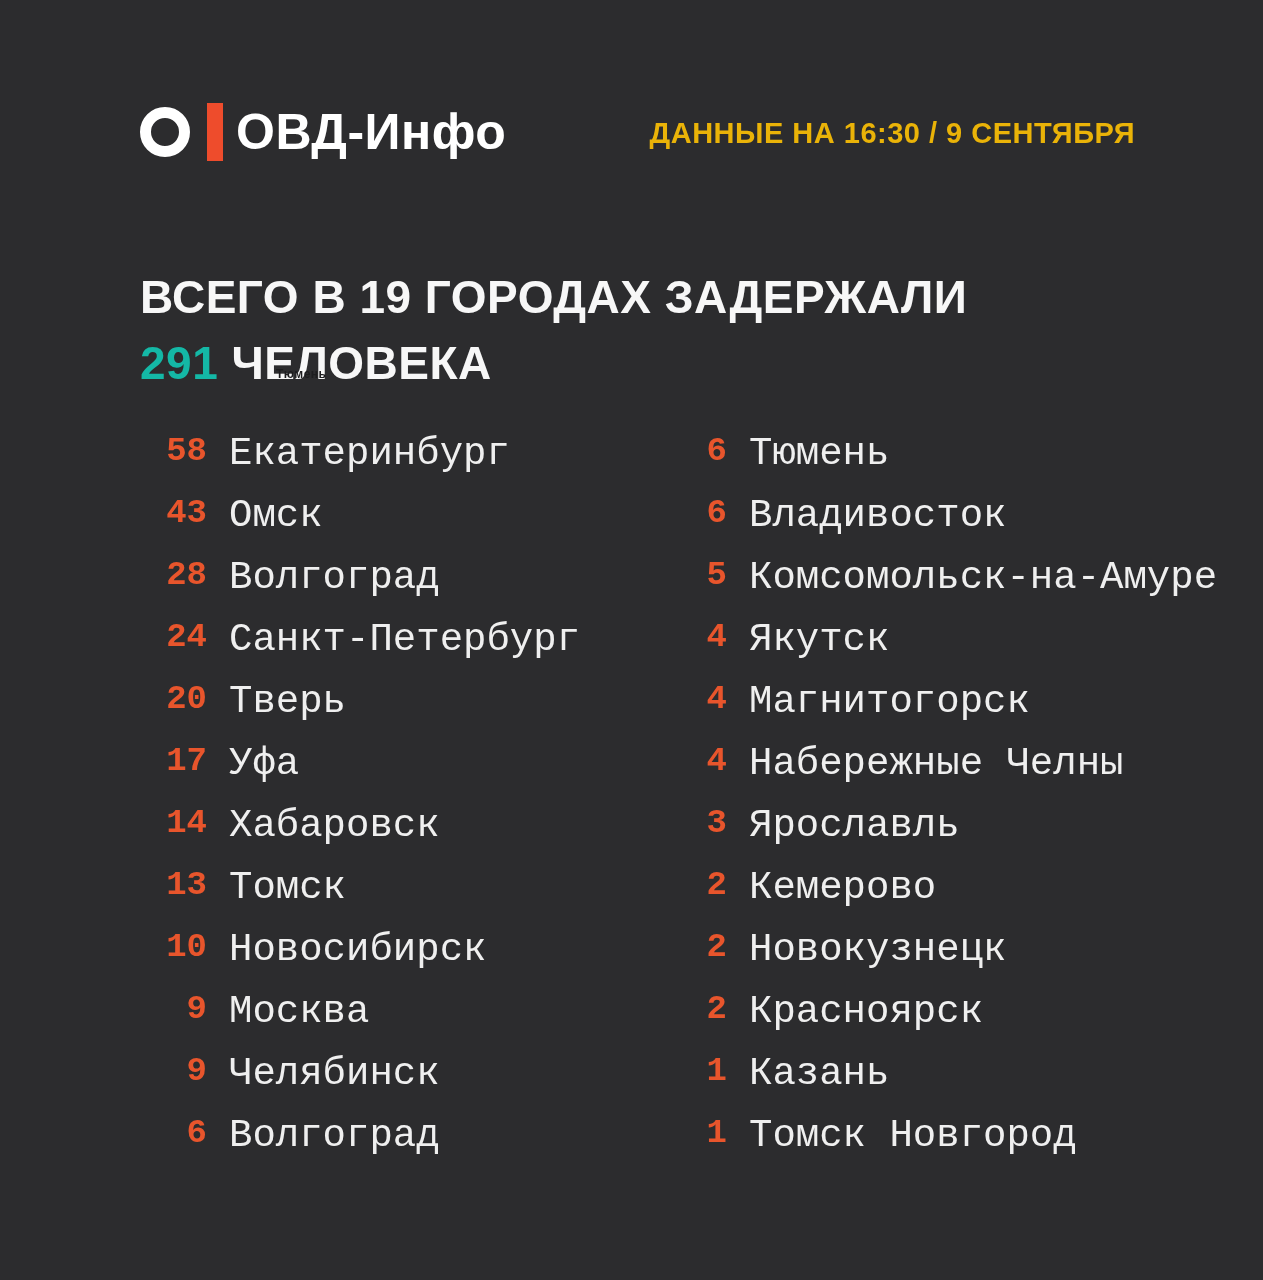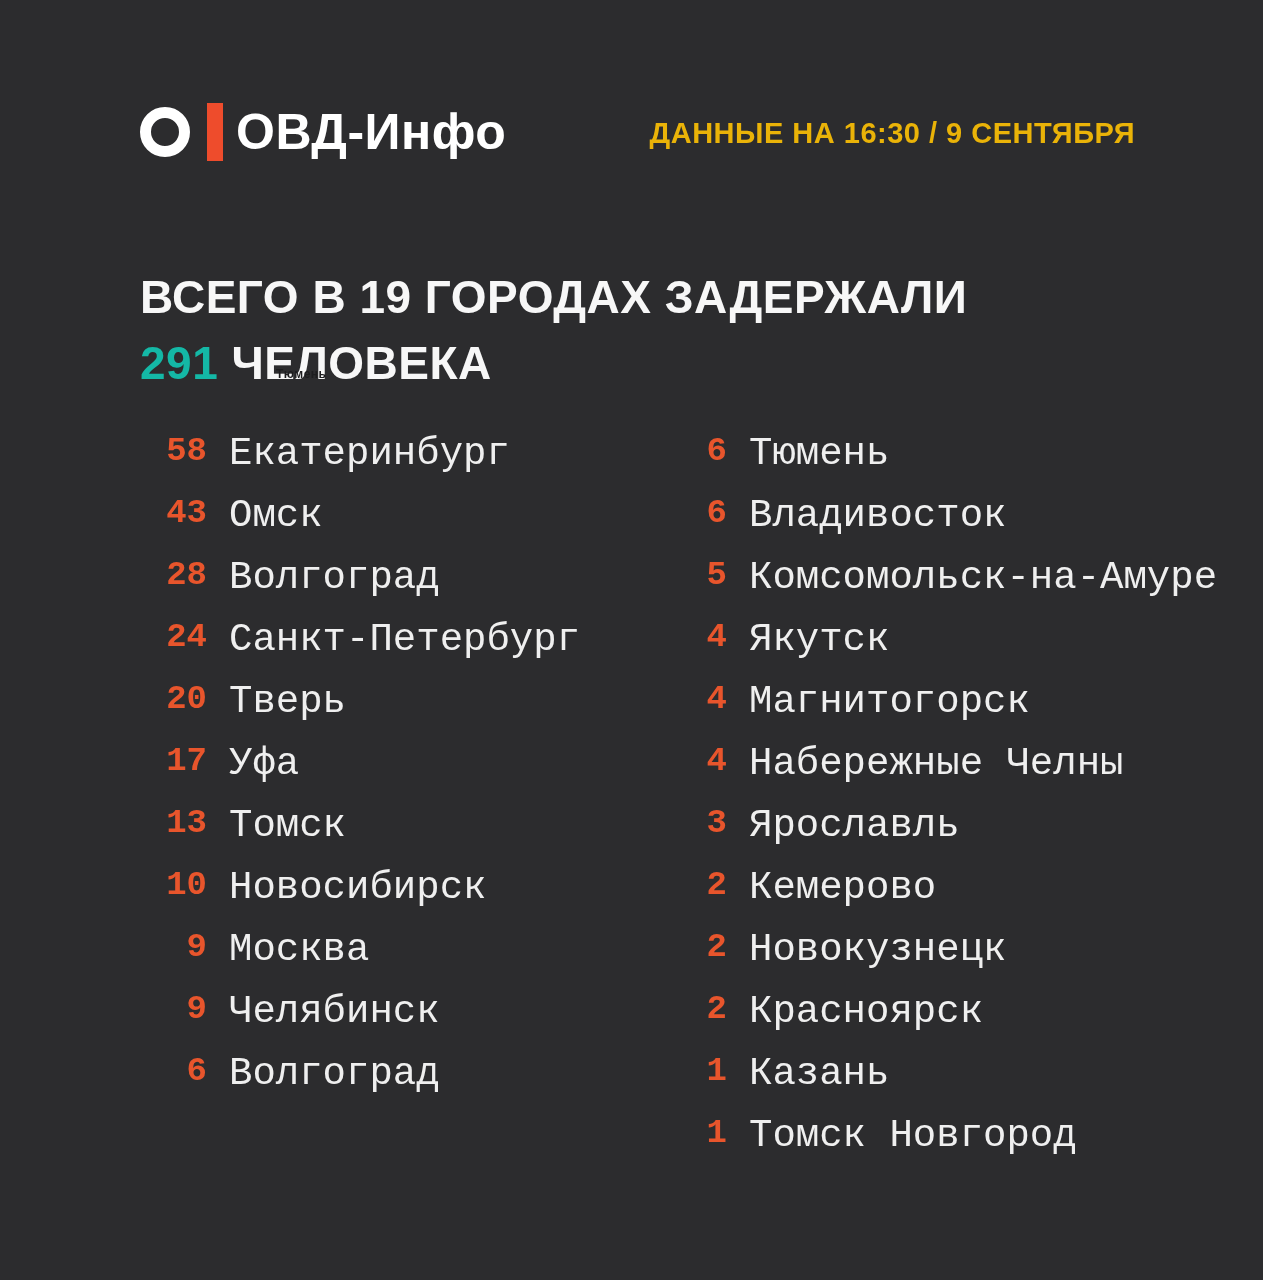--- a/index.html
+++ b/index.html
@@ -96,20 +96,24 @@
       <div class="row">
         <span class="num">20</span>
         <span class="city">Тверь</span>
       </div>
 
       <div class="row">
         <span class="num">17</span>
         <span class="city">Уфа</span>
       </div>
 
+      <div class="row">
+        <span class="num">14</span>
+        <span class="city">Хабаровск</span>
+      </div>
 
       <div class="row">
         <span class="num">13</span>
         <span class="city">Томск</span>
       </div>
 
       <div class="row">
         <span class="num">10</span>
         <span class="city">Новосибирск</span>
       </div>

